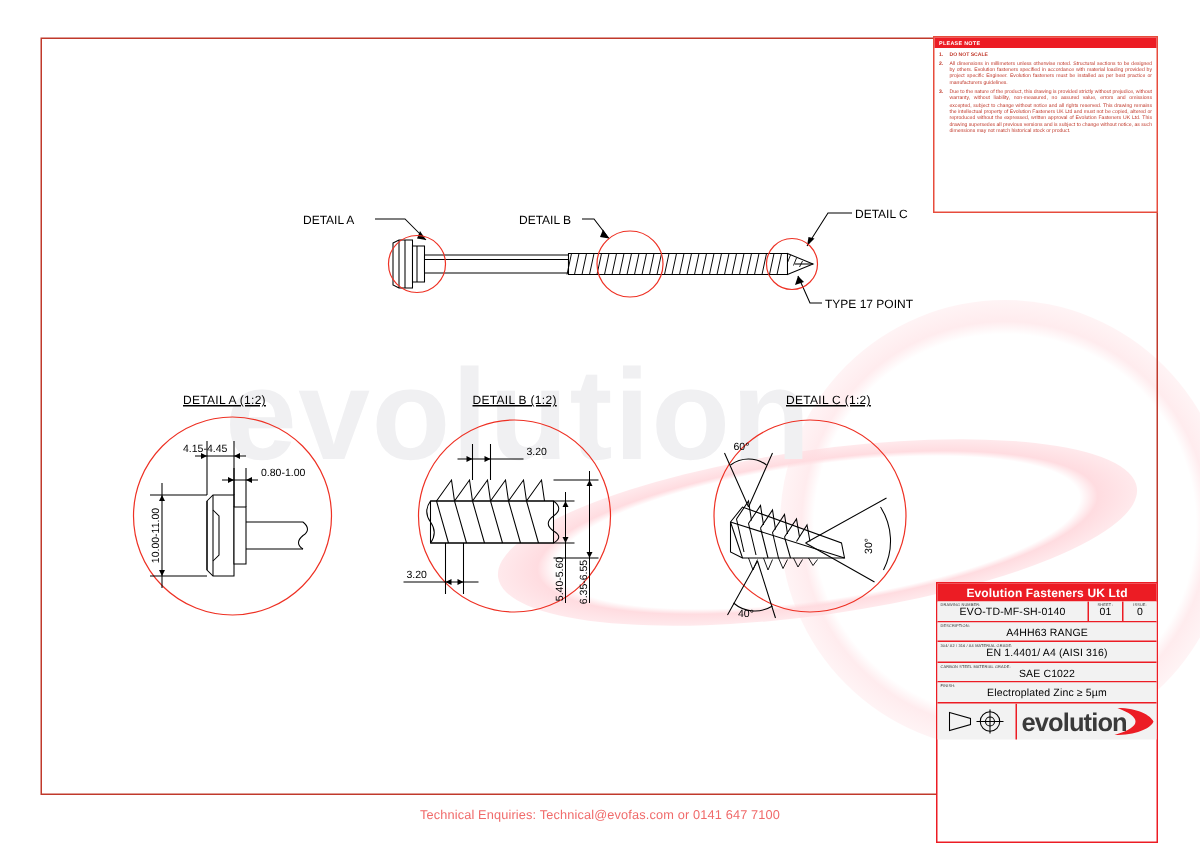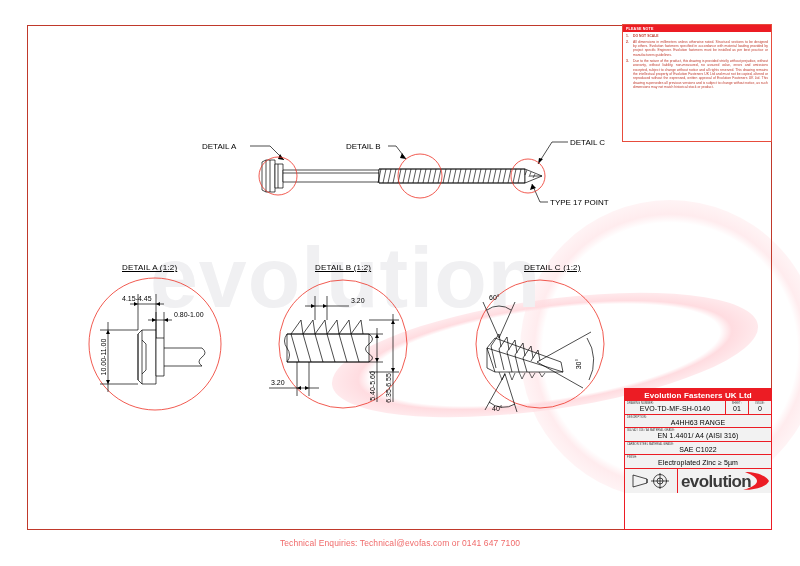--- a/index.html
+++ b/index.html
@@ -36,21 +36,21 @@
 
   
   #main-view{position:absolute;left:180px;top:130px;width:430px;height:95px;z-index:2;text-decoration:underline;}
 
   
   .detail-wrap{position:absolute;z-index:2;}
   .detail-title{font-size:8px;text-decoration:underline;letter-spacing:.2px;
                 font-family:"Liberation Sans",sans-serif;}
 
   
-  #titleblock{position:absolute;left:624px;top:388px;width:148px;height:142px;
+  #titleblock{position:absolute;left:624px;top:388px;width:148px;height:174px;
               border:1px solid #ec1c24;box-sizing:border-box;background:#fff;z-index:3;}
   #tb-company{background:#ec1c24;color:#fff;text-align:center;font-size:8px;
               font-weight:bold;padding:1.5px 0;letter-spacing:.1px;}
   .tb-row{border-bottom:1px solid #ec1c24;box-sizing:border-box;position:relative;
           background:#f2f2f2;}
   .tb-caption{font-size:2.6px;color:#333;padding:1px 0 0 2px;line-height:3px;
               letter-spacing:.1px;white-space:nowrap;overflow:hidden;}
   .tb-value{font-size:7px;text-align:center;padding-bottom:1.5px;letter-spacing:.1px;
             white-space:nowrap;}
   #tb-drawrow{display:flex;border-bottom:1px solid #ec1c24;background:#f2f2f2;}

